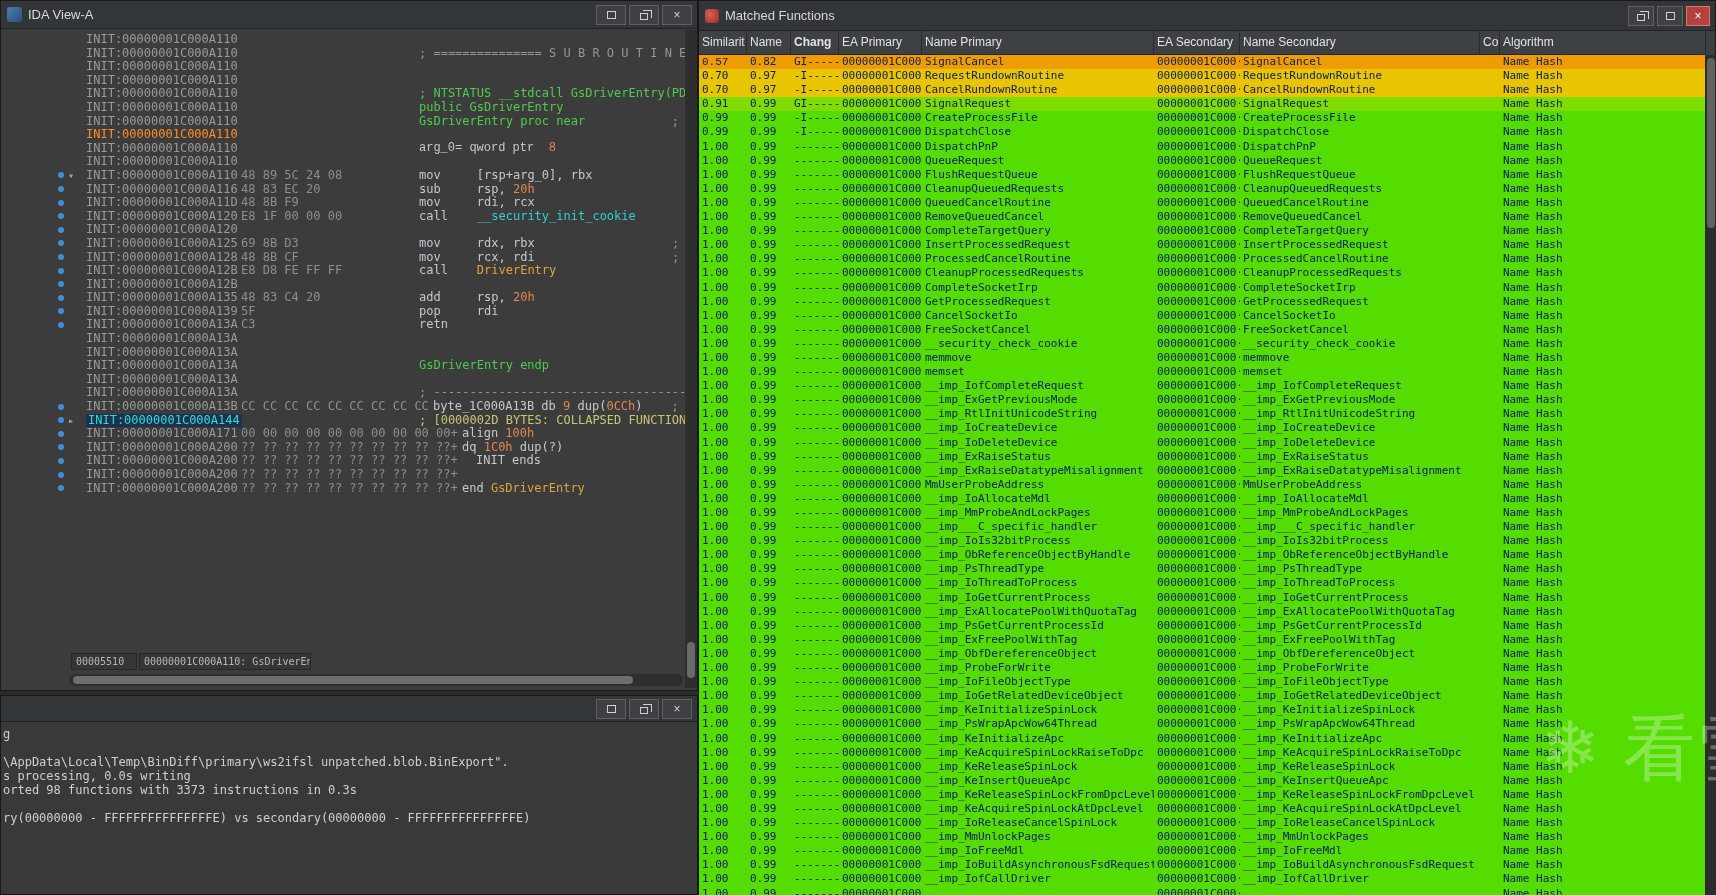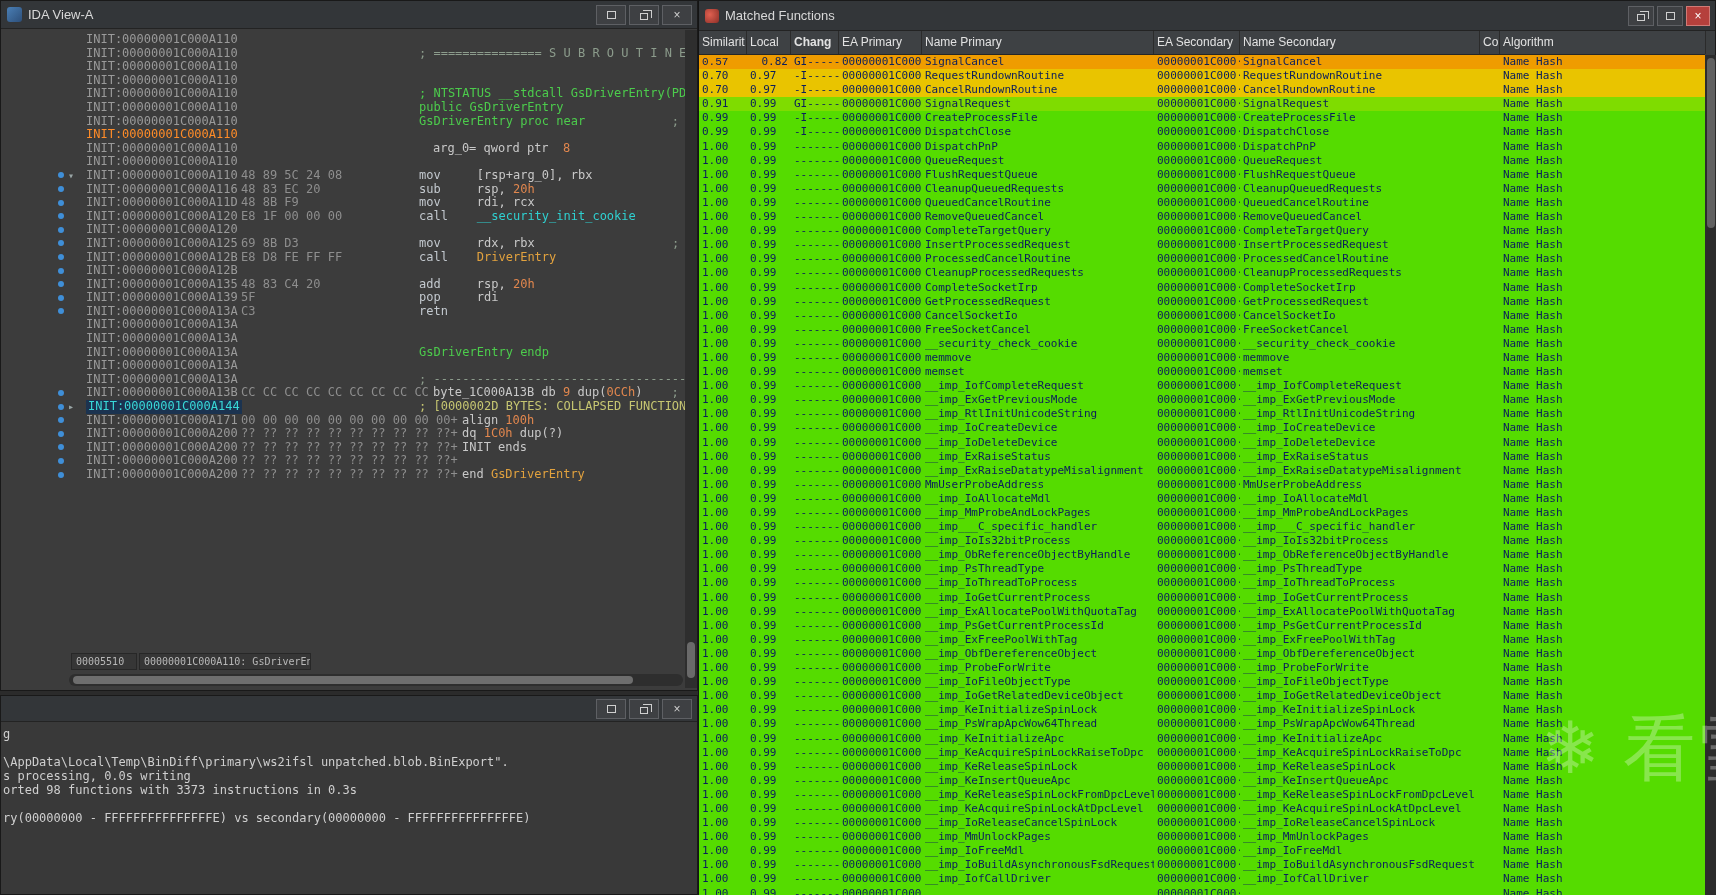--- a/index.html
+++ b/index.html
@@ -71,43 +71,44 @@
   </div>
   <div id="disasm">
       <div class="dline"><span class="addr">INIT:00000001C000A110</span></div>
       <div class="dline"><span class="addr">INIT:00000001C000A110</span><span class="segs" style="left: 418px;"><span class="c-com">; =============== S U B R O U T I N E =======================================</span></span></div>
       <div class="dline"><span class="addr">INIT:00000001C000A110</span></div>
       <div class="dline"><span class="addr">INIT:00000001C000A110</span></div>
       <div class="dline"><span class="addr">INIT:00000001C000A110</span><span class="segs" style="left: 418px;"><span class="c-green">; NTSTATUS __stdcall GsDriverEntry(PDRIVE</span></span></div>
       <div class="dline"><span class="addr">INIT:00000001C000A110</span><span class="segs" style="left: 418px;"><span class="c-green">public GsDriverEntry</span></span></div>
       <div class="dline"><span class="addr">INIT:00000001C000A110</span><span class="segs" style="left: 418px;"><span class="c-green">GsDriverEntry proc near</span><span class="c-com">            ;</span></span></div>
       <div class="dline"><span class="addr hi">INIT:00000001C000A110</span></div>
-      <div class="dline"><span class="addr">INIT:00000001C000A110</span><span class="segs" style="left: 432px;"><span class="c-pln">arg_0= qword ptr  </span><span class="c-num">8</span></span></div>
+      <div class="dline"><span class="addr">INIT:00000001C000A110</span><span class="segs" style="left: 418px; font-family: Liberation Mono, monospace;"><span class="c-pln">arg_0= qword ptr  </span><span class="c-num">8</span></span></div>
       <div class="dline"><span class="addr">INIT:00000001C000A110</span></div>
       <div class="dline"><span class="dot"></span><span class="garrow">▾</span><span class="addr">INIT:00000001C000A110</span><span class="bytes">48 89 5C 24 08</span><span class="segs" style="left: 418px;"><span class="c-mn">mov</span><span class="c-pln">     [rsp+arg_0], rbx</span></span></div>
       <div class="dline"><span class="dot"></span><span class="addr">INIT:00000001C000A116</span><span class="bytes">48 83 EC 20</span><span class="segs" style="left: 418px;"><span class="c-mn">sub</span><span class="c-pln">     rsp, </span><span class="c-num">20h</span></span></div>
       <div class="dline"><span class="dot"></span><span class="addr">INIT:00000001C000A11D</span><span class="bytes">48 8B F9</span><span class="segs" style="left: 418px;"><span class="c-mn">mov</span><span class="c-pln">     rdi, rcx</span></span></div>
       <div class="dline"><span class="dot"></span><span class="addr">INIT:00000001C000A120</span><span class="bytes">E8 1F 00 00 00</span><span class="segs" style="left: 418px;"><span class="c-mn">call</span><span class="c-pln">    </span><span class="c-cyan">__security_init_cookie</span></span></div>
       <div class="dline"><span class="dot"></span><span class="addr">INIT:00000001C000A120</span></div>
       <div class="dline"><span class="dot"></span><span class="addr">INIT:00000001C000A125</span><span class="bytes">69 8B D3</span><span class="segs" style="left: 418px;"><span class="c-mn">mov</span><span class="c-pln">     rdx, rbx</span><span class="c-com">                   ;</span></span></div>
+      <div class="dline"><span class="dot"></span><span class="addr">INIT:00000001C000A128</span><span class="bytes">48 8B CF</span><span class="segs" style="left: 418px;"><span class="c-mn">mov</span><span class="c-pln">     rcx, rdi</span><span class="c-com">                   ;</span></span></div>
       <div class="dline"><span class="dot"></span><span class="addr">INIT:00000001C000A12B</span><span class="bytes">E8 D8 FE FF FF</span><span class="segs" style="left: 418px;"><span class="c-mn">call</span><span class="c-pln">    </span><span class="c-orange">DriverEntry</span></span></div>
       <div class="dline"><span class="dot"></span><span class="addr">INIT:00000001C000A12B</span></div>
       <div class="dline"><span class="dot"></span><span class="addr">INIT:00000001C000A135</span><span class="bytes">48 83 C4 20</span><span class="segs" style="left: 418px;"><span class="c-mn">add</span><span class="c-pln">     rsp, </span><span class="c-num">20h</span></span></div>
       <div class="dline"><span class="dot"></span><span class="addr">INIT:00000001C000A139</span><span class="bytes">5F</span><span class="segs" style="left: 418px;"><span class="c-mn">pop</span><span class="c-pln">     rdi</span></span></div>
       <div class="dline"><span class="dot"></span><span class="addr">INIT:00000001C000A13A</span><span class="bytes">C3</span><span class="segs" style="left: 418px;"><span class="c-mn">retn</span></span></div>
       <div class="dline"><span class="addr">INIT:00000001C000A13A</span></div>
       <div class="dline"><span class="addr">INIT:00000001C000A13A</span></div>
       <div class="dline"><span class="addr">INIT:00000001C000A13A</span><span class="segs" style="left: 418px;"><span class="c-green">GsDriverEntry endp</span></span></div>
       <div class="dline"><span class="addr">INIT:00000001C000A13A</span></div>
       <div class="dline"><span class="addr">INIT:00000001C000A13A</span><span class="segs" style="left: 418px;"><span class="c-com">; ---------------------------------------------------------------------------</span></span></div>
       <div class="dline"><span class="dot"></span><span class="addr">INIT:00000001C000A13B</span><span class="bytes">CC CC CC CC CC CC CC CC CC</span><span class="segs" style="left: 432px;"><span class="c-pln">byte_1C000A13B db </span><span class="c-num">9</span><span class="c-pln"> dup(</span><span class="c-num">0CCh</span><span class="c-pln">)</span><span class="c-com">    ;</span></span></div>
       <div class="dline"><span class="dot"></span><span class="garrow">▸</span><span class="addr sel">INIT:00000001C000A144</span><span class="segs" style="left: 418px;"><span class="c-yel">; [0000002D BYTES: COLLAPSED FUNCTION __s</span></span></div>
       <div class="dline"><span class="dot"></span><span class="addr">INIT:00000001C000A171</span><span class="bytes">00 00 00 00 00 00 00 00 00 00+</span><span class="segs" style="left: 461px;"><span class="c-pln">align </span><span class="c-num">100h</span></span></div>
       <div class="dline"><span class="dot"></span><span class="addr">INIT:00000001C000A200</span><span class="bytes">?? ?? ?? ?? ?? ?? ?? ?? ?? ??+</span><span class="segs" style="left: 461px;"><span class="c-pln">dq </span><span class="c-num">1C0h</span><span class="c-pln"> dup(?)</span></span></div>
-      <div class="dline"><span class="dot"></span><span class="addr">INIT:00000001C000A200</span><span class="bytes">?? ?? ?? ?? ?? ?? ?? ?? ?? ??+</span><span class="segs" style="left: 461px; text-align: center;"><span class="c-pln">INIT ends</span></span></div>
+      <div class="dline"><span class="dot"></span><span class="addr">INIT:00000001C000A200</span><span class="bytes">?? ?? ?? ?? ?? ?? ?? ?? ?? ??+</span><span class="segs" style="left: 475px; text-align: center;"><span class="c-pln">INIT ends</span></span></div>
       <div class="dline"><span class="dot"></span><span class="addr">INIT:00000001C000A200</span><span class="bytes">?? ?? ?? ?? ?? ?? ?? ?? ?? ??+</span></div>
       <div class="dline"><span class="dot"></span><span class="addr">INIT:00000001C000A200</span><span class="bytes">?? ?? ?? ?? ?? ?? ?? ?? ?? ??+</span><span class="segs" style="left: 461px;"><span class="c-pln">end </span><span class="c-orange">GsDriverEntry</span></span></div>
     </div>
   <div id="sbox1" class="sbox">00005510</div>
   <div id="sbox2" class="sbox">00000001C000A110: GsDriverEntry</div>
   <div id="hscroll">
       <div id="hthumb"></div>
     </div>
   <div id="vscroll">
       <div id="vthumb"></div>
@@ -144,33 +145,33 @@
           <span class="sq2"></span>
         </span>
       <span class="wbtn" style="width:26px">
           <span class="sq"></span>
         </span>
       <span class="wbtn red" style="width:24px">×</span>
     </span>
   </div>
   <div id="mf-header">
       <div class="hcell" style="width: 48px;">Similarit</div>
-      <div class="hcell" style="width: 44px;">Local</div>
+      <div class="hcell" style="width: 44px;">Name</div>
       <div class="hcell" style="width: 48px; font-weight: bold;">Chang</div>
       <div class="hcell" style="width: 83px;">EA Primary</div>
       <div class="hcell" style="width: 232px;">Name Primary</div>
       <div class="hcell" style="width: 86px;">EA Secondary</div>
       <div class="hcell" style="width: 240px;">Name Secondary</div>
       <div class="hcell" style="width: 20px;">Co</div>
       <div class="hcell" style="width: 206px;">Algorithm</div>
     </div>
   <div id="mf-body">
       <div class="mrow" style="background: rgb(239, 156, 0);">
         <div class="mcell" style="width: 48px; font-family: Liberation Mono, monospace;">0.57</div>
-        <div class="mcell" style="width: 44px; text-align: right;">0.82</div>
+        <div class="mcell" style="width: 44px;">0.82</div>
         <div class="mcell" style="width: 48px;">GI-----</div>
         <div class="mcell" style="width: 83px;">00000001C000···</div>
         <div class="mcell" style="width: 232px;">SignalCancel</div>
         <div class="mcell" style="width: 86px;">00000001C000···</div>
         <div class="mcell" style="width: 240px;">SignalCancel</div>
         <div class="mcell" style="width: 20px;"></div>
         <div class="mcell" style="width: 206px;">Name Hash</div>
       </div>
       <div class="mrow" style="background: rgb(233, 196, 0);">
         <div class="mcell" style="width: 48px;">0.70</div>

